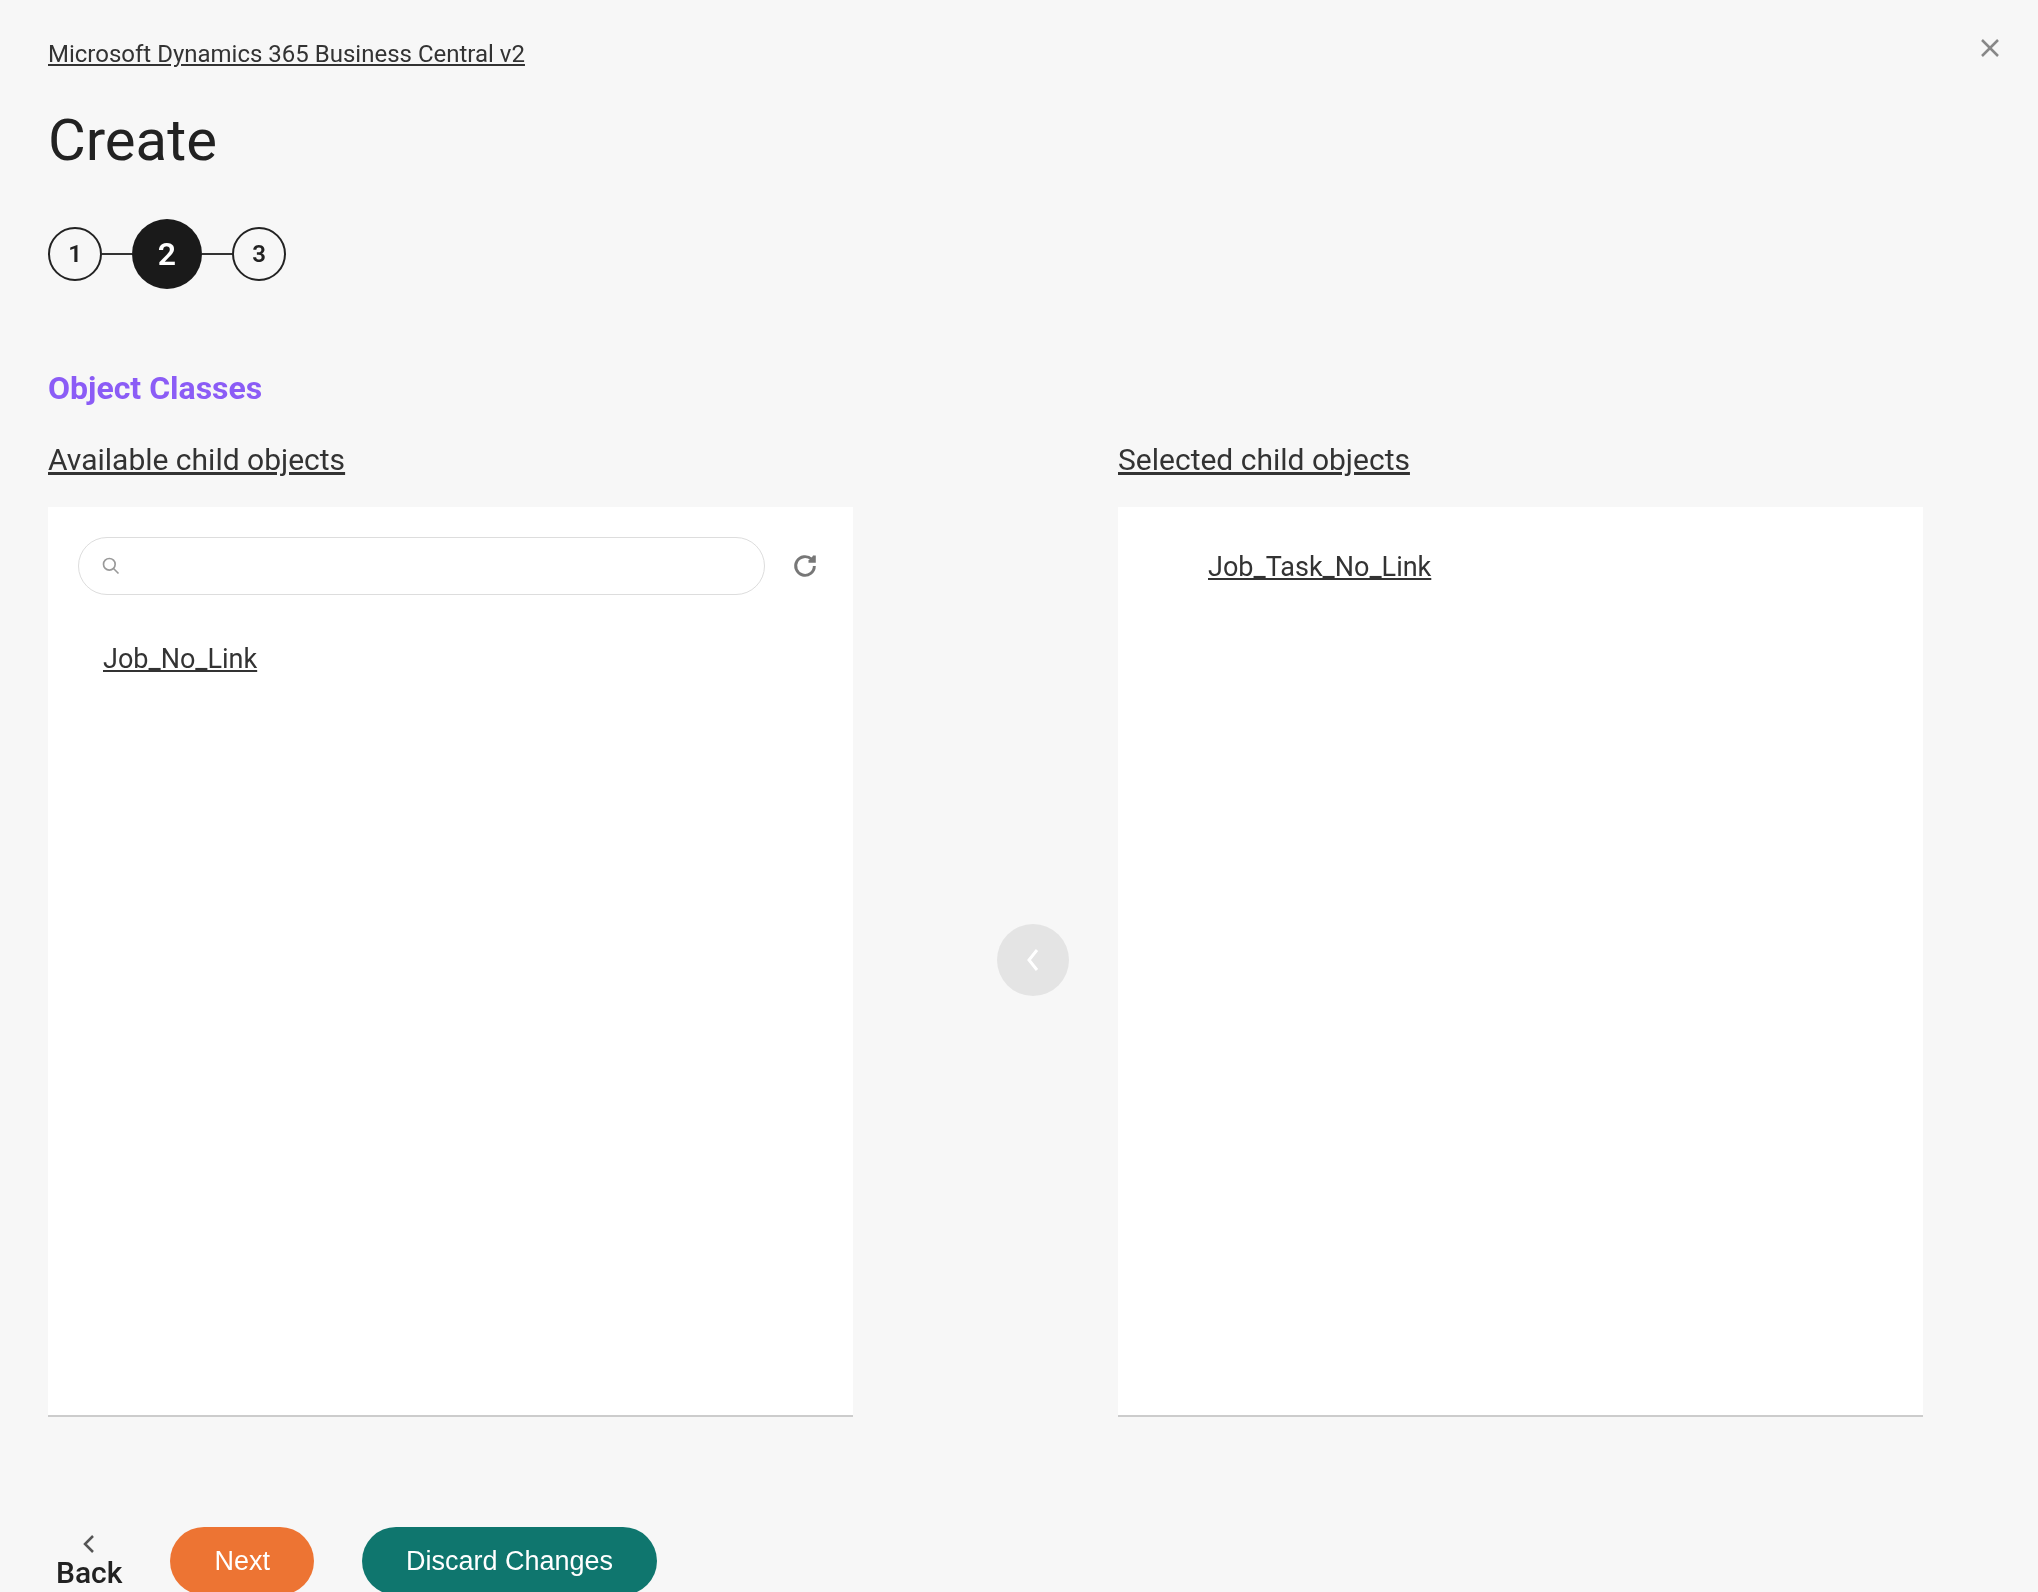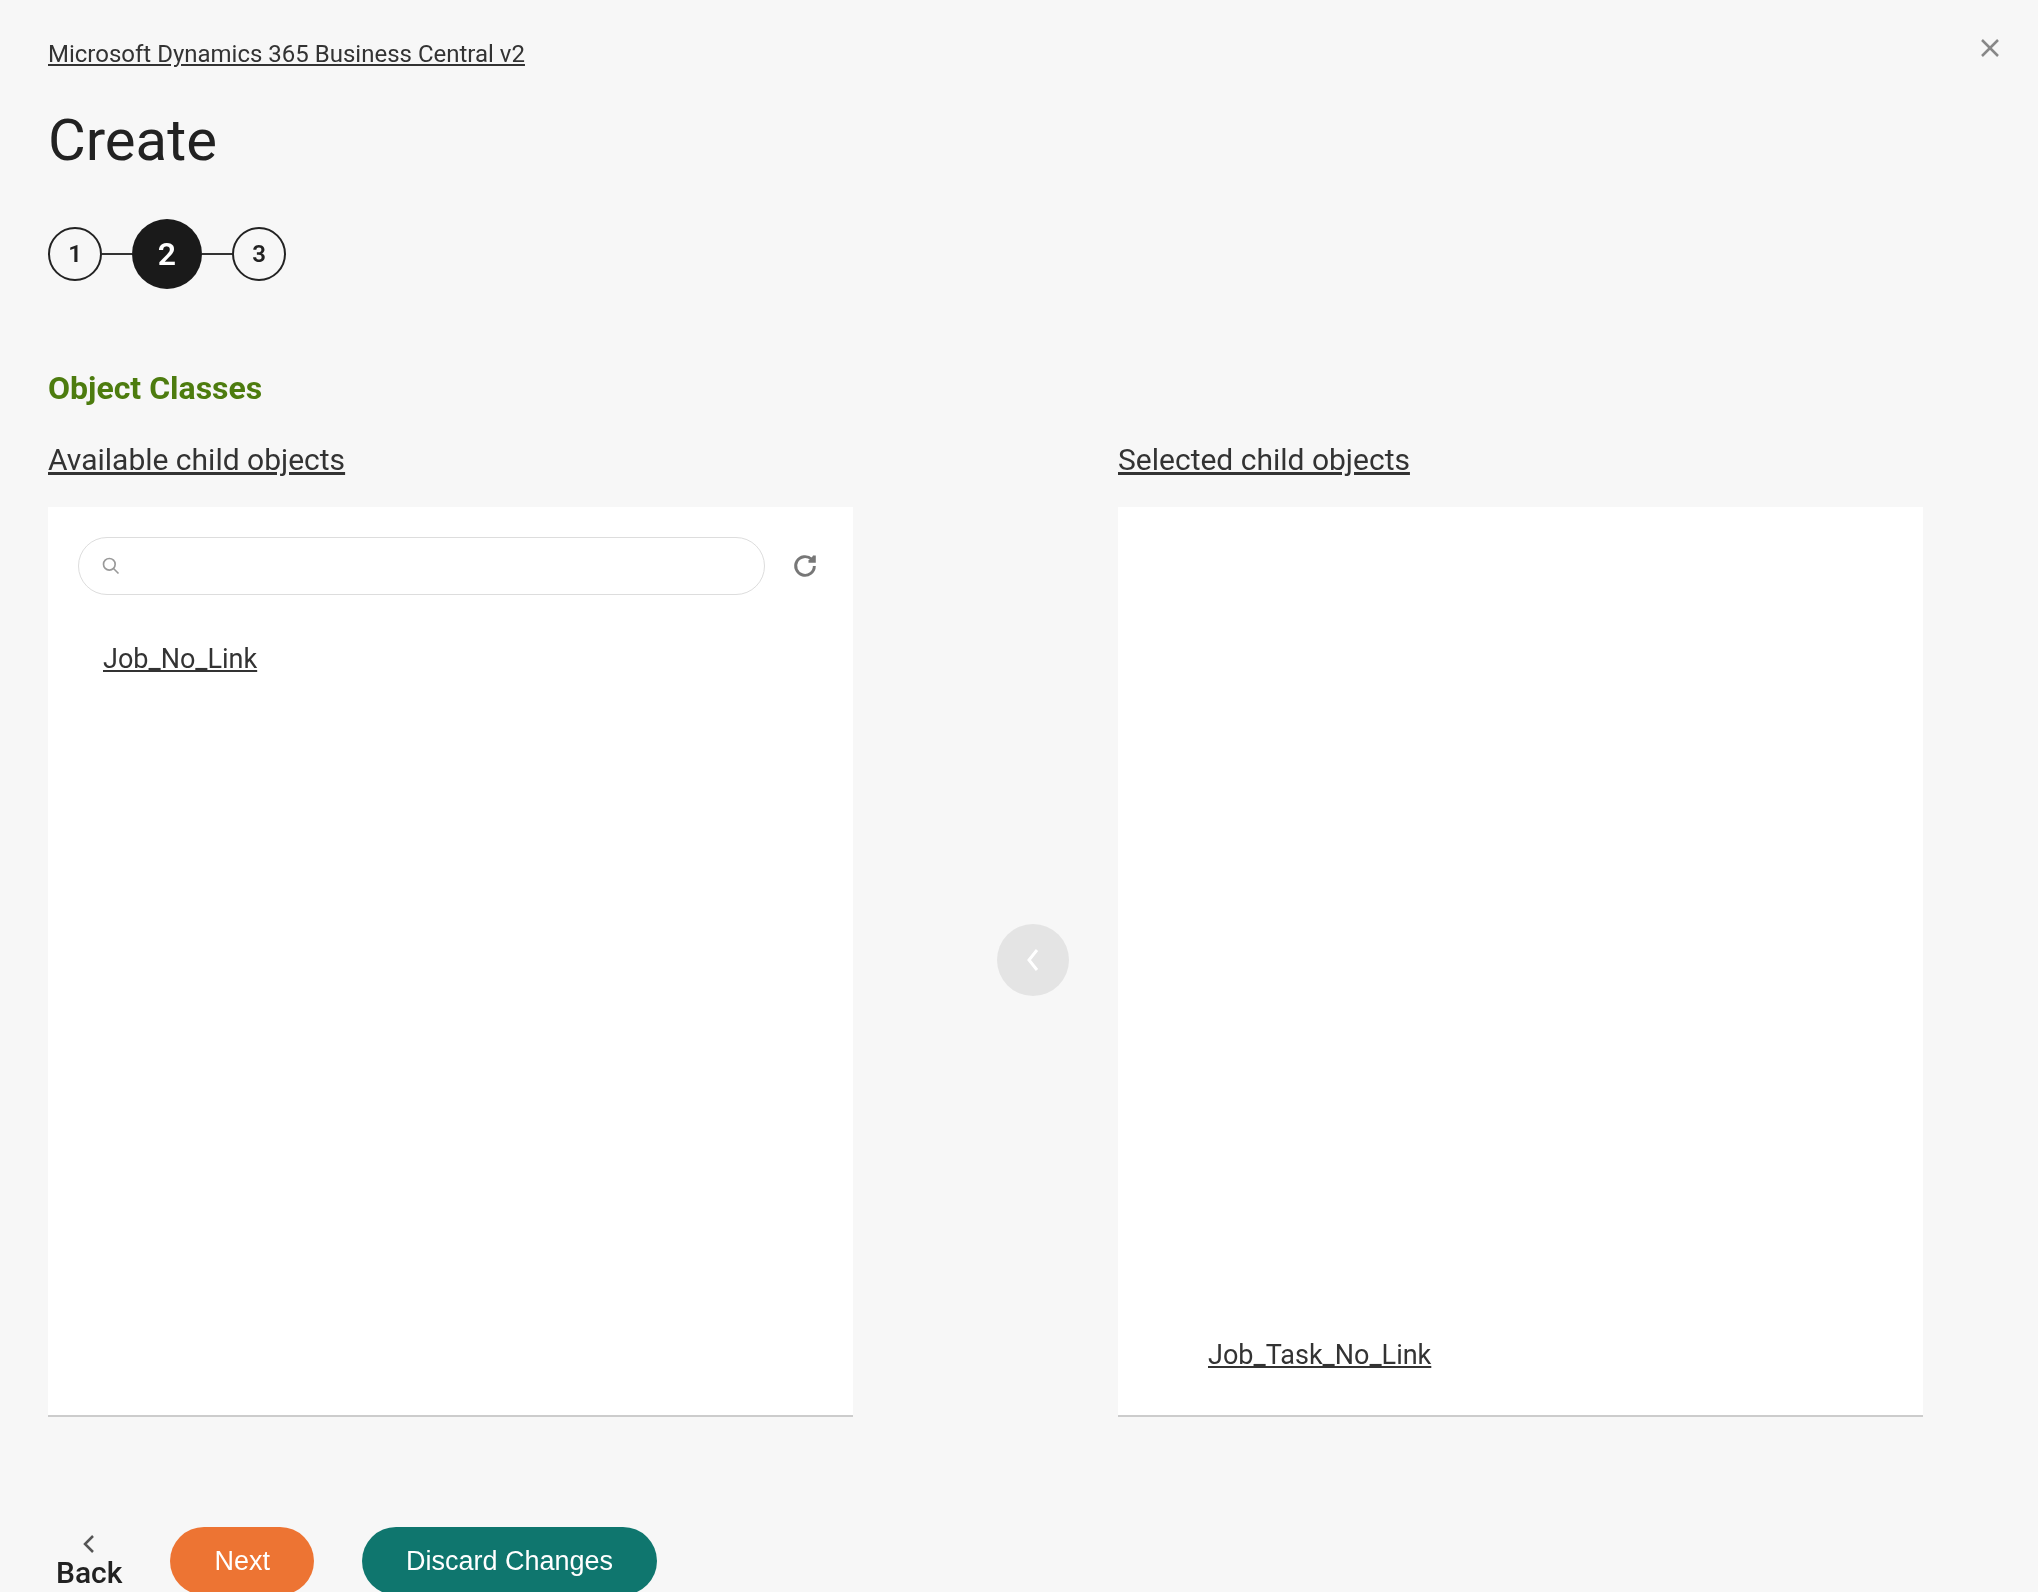--- a/index.html
+++ b/index.html
@@ -78,21 +78,21 @@
     border: none;
   }
   .step-connector {
     width: 30px;
     height: 2px;
     background: #333;
   }
   .section-title {
     font-size: 32px;
     font-weight: 700;
-    color: #4d7c0f;
+    color: #8b5cf6;
     margin-bottom: 35px;
   }
   .panels-row {
     display: flex;
     align-items: stretch;
     gap: 0;
   }
   .panel-column {
     display: flex;
     flex-direction: column;
@@ -177,21 +177,20 @@
     padding-top: 8px;
   }
   .list-item {
     font-size: 27px;
     color: #333;
     padding: 12px 0;
     cursor: pointer;
   }
   .panel-box.right-box {
     padding: 30px 40px;
-    justify-content: flex-end;
   }
   .right-list-item {
     font-size: 27px;
     color: #333;
     padding: 14px 50px 14px 50px;
     cursor: pointer;
   }
   .transfer-column {
     display: flex;
     align-items: center;

